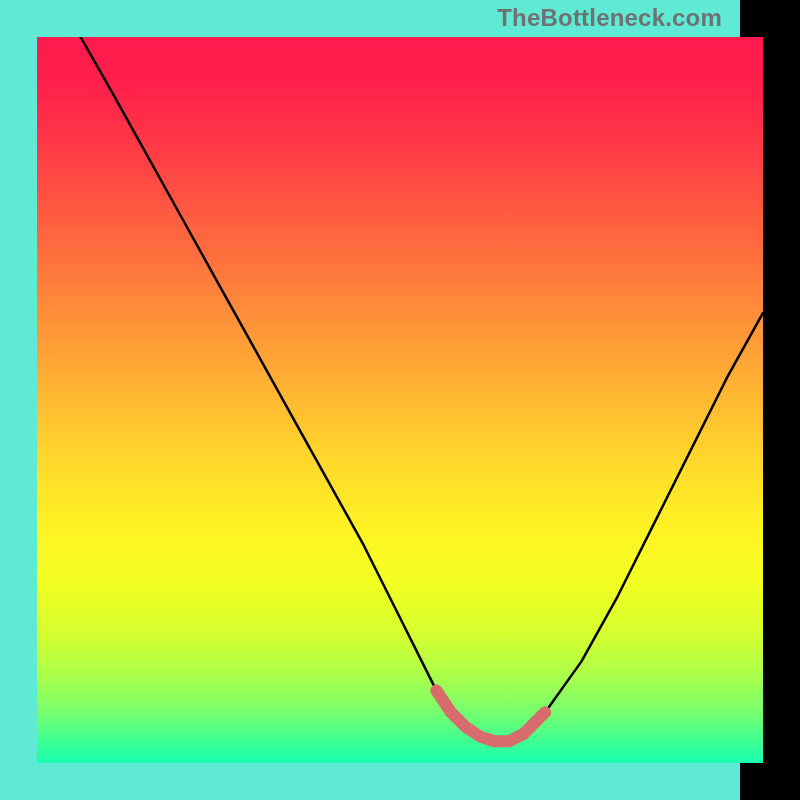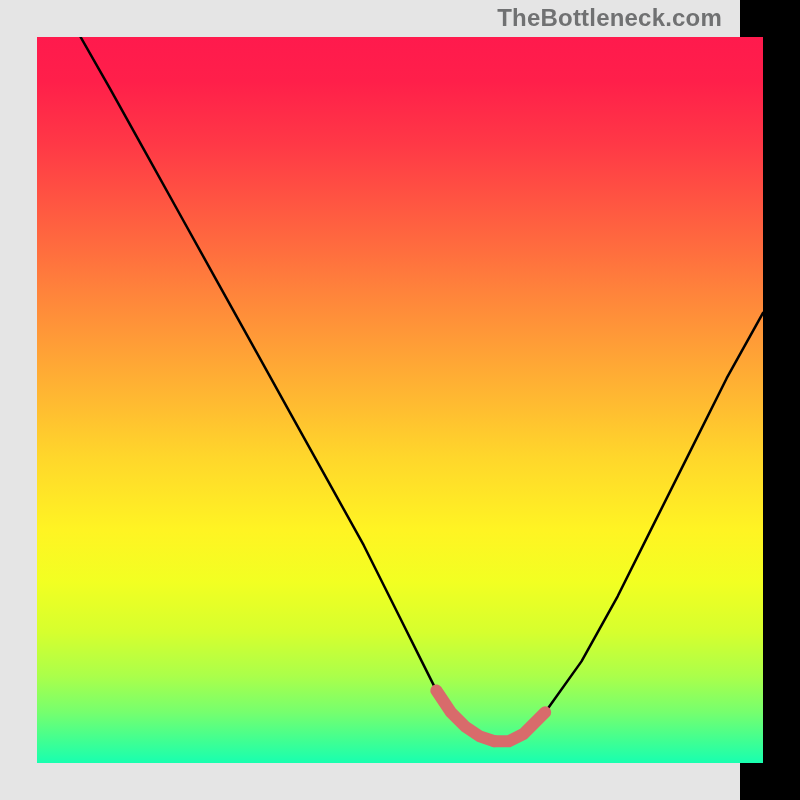--- a/index.html
+++ b/index.html
@@ -1,21 +1,21 @@
 <!DOCTYPE html>
 <html><head>
 <meta charset="utf-8">
 <style>
   * { margin: 0; padding: 0; box-sizing: border-box; }
   html, body { width: 800px; height: 800px; overflow: hidden; background: #000; }
   .container {
     position: relative;
     width: 740px;
     height: 800px;
-    background: #e5e5e5;
+    background: #5eead4;
     padding-left: 32px;
   }
   .watermark {
     position: absolute;
     top: 4px;
     right: 18px;
     color: #707172;
     font-family: Arial, Helvetica, sans-serif;
     font-size: 24px;
     font-weight: 600;

